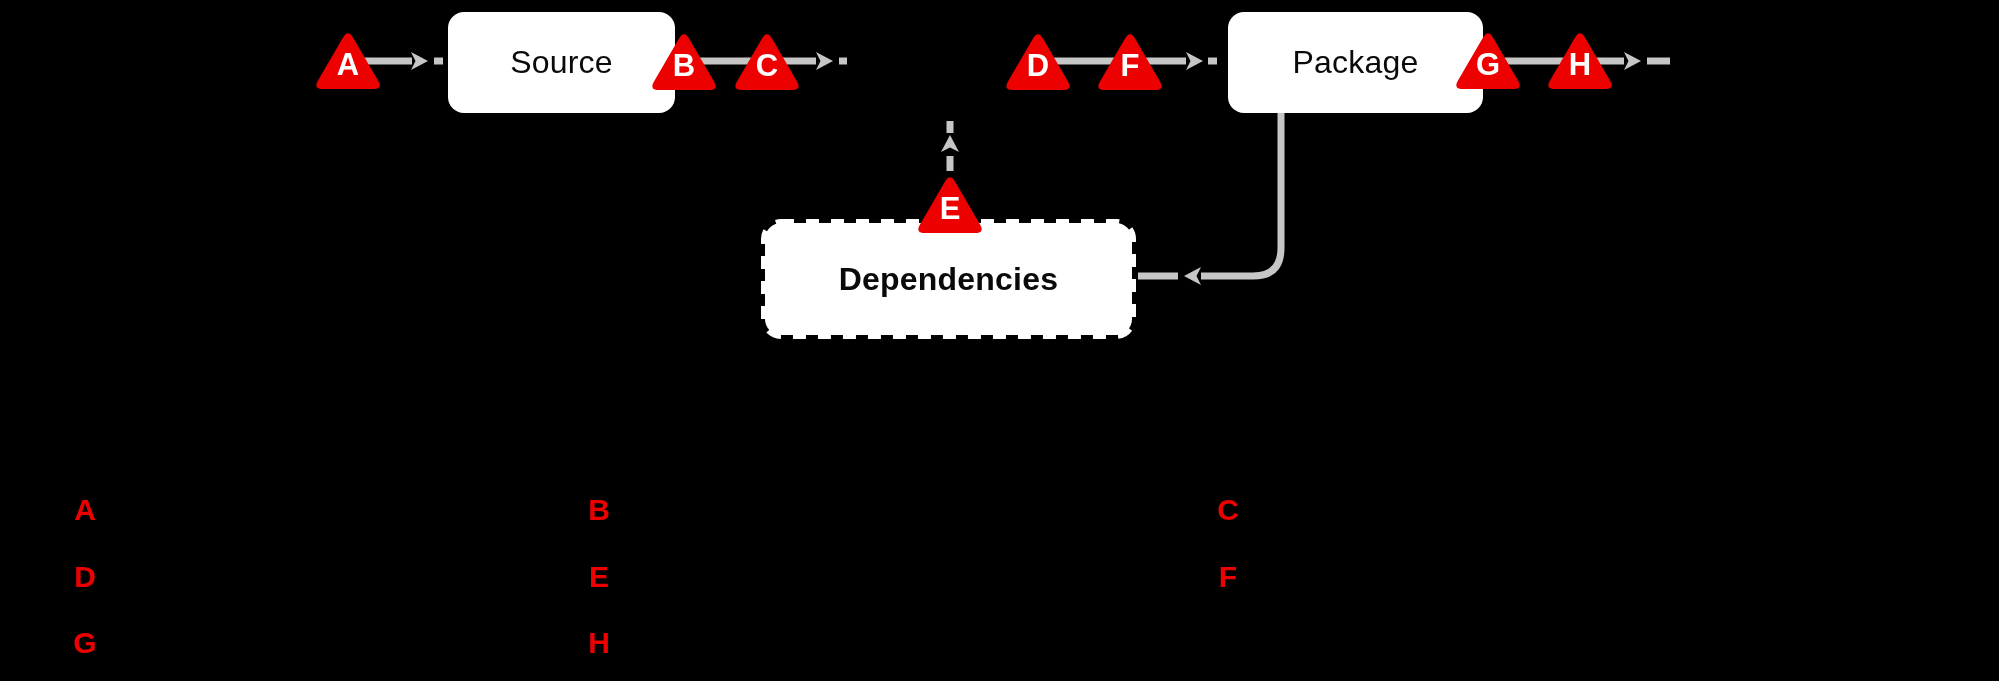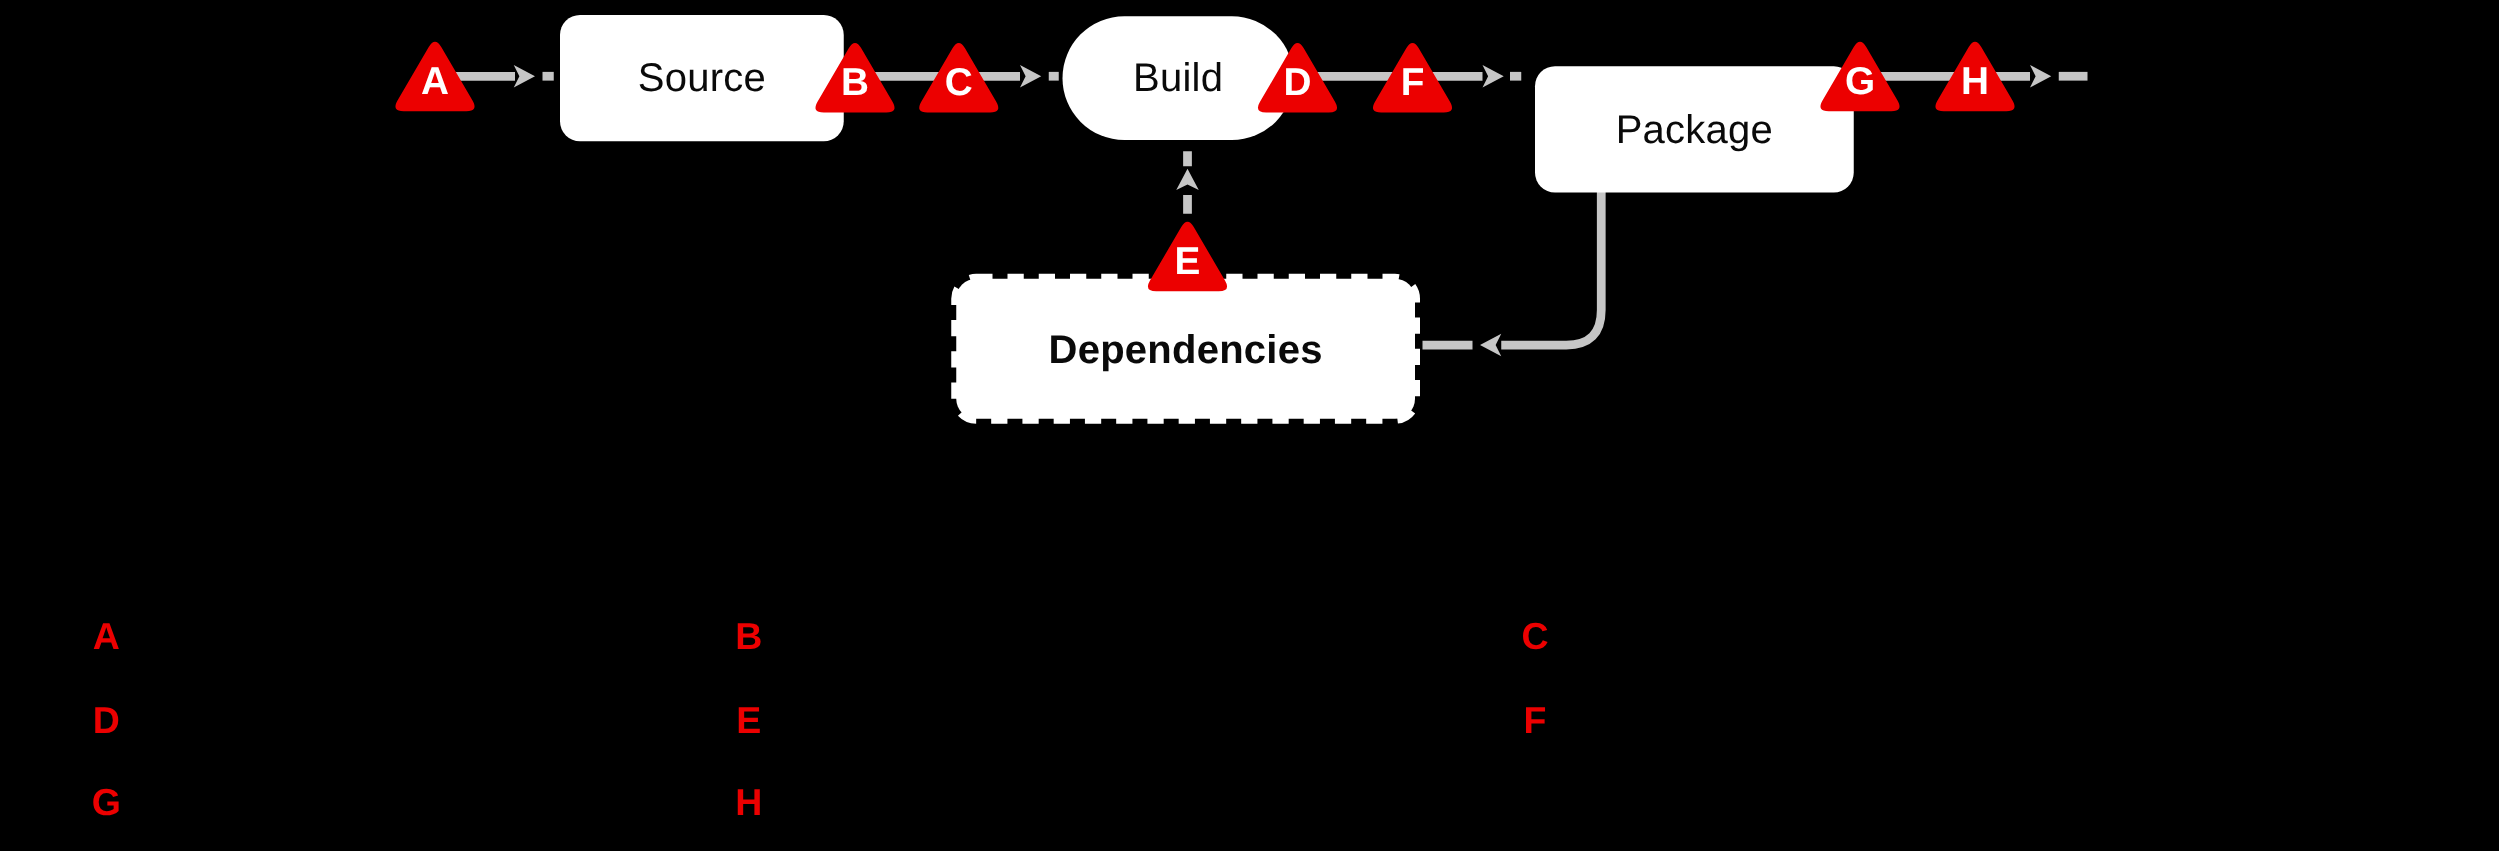--- a/index.html
+++ b/index.html
@@ -44,21 +44,21 @@
     color: #0a0a0a;
     font-size: 32px;
     font-weight: 400;
     letter-spacing: 0.2px;
   }
   .node.rect { border-radius: 16px; }
   .node.stadium { border-radius: 52px; }
   .node.ghost { background: transparent; }
   .node-source  { left: 448px;  top: 12px;  width: 227px; height: 101px; }
   .node-build   { left: 850px;  top: 13px;  width: 185px; height: 99px;  }
-  .node-package { left: 1228px; top: 12px;  width: 255px; height: 101px; margin-top: 41px; }
+  .node-package { left: 1228px; top: 12px;  width: 255px; height: 101px; }
   .node-deps    { left: 765px;  top: 223px; width: 367px; height: 112px; font-weight: bold; }
   .marker {
     position: absolute;
     width: 76px;
     height: 68px;
   }
   .marker svg {
     position: absolute;
     left: 0; top: 0;
     width: 100%; height: 100%;
@@ -142,23 +142,20 @@
       <path class="wire" d="M1281 110 V248 Q1281 276 1253 276 H1201"></path>
       <path class="arrowhead" d="M1201 267 L1184 276 L1201 285 L1196.5 276 Z"></path>
       <path class="wire" d="M1138 276 H1178"></path>
     </g>
   </svg>
 
   <div class="node rect node-source">
     <span>Source</span>
   </div>
 
-  <div class="node stadium node-build">
-    <span>Build</span>
-  </div>
 
   <div class="node rect node-package">
     <span>Package</span>
   </div>
 
   <div class="node ghost node-deps">
     <span>Dependencies</span>
   </div>
 
   <div class="marker marker-a">

